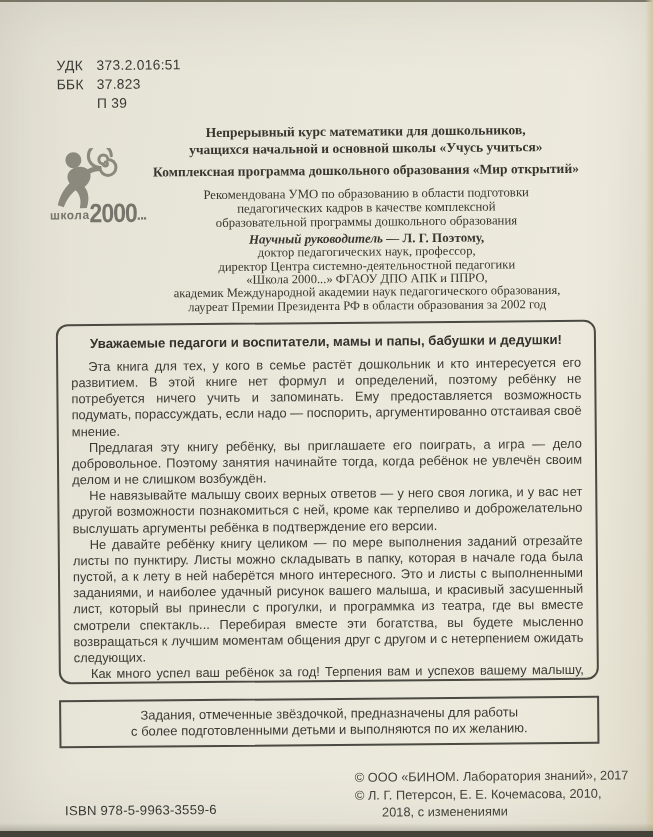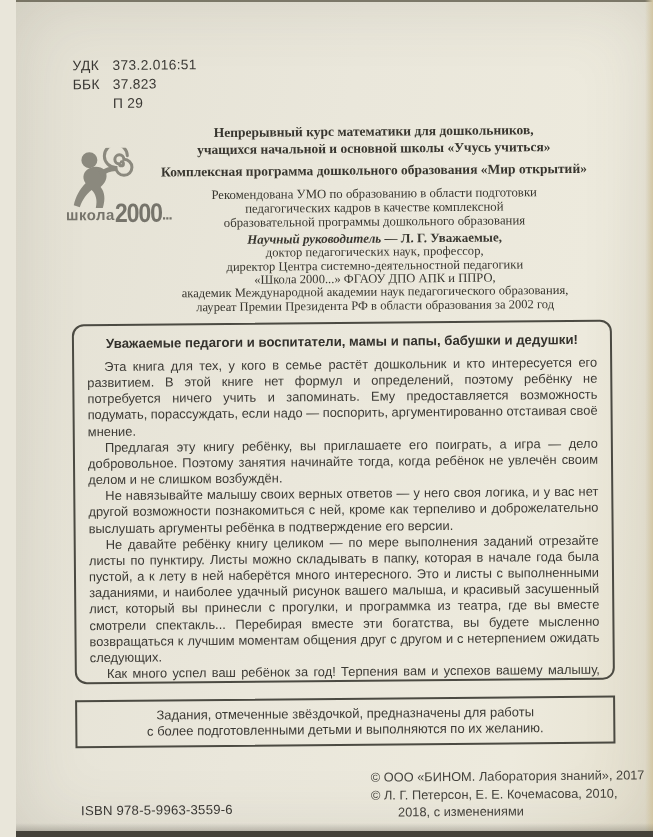--- a/index.html
+++ b/index.html
@@ -6,37 +6,36 @@
   body{
     width:653px;height:837px;overflow:hidden;position:relative;
     background:#e9e6da;
     font-family:"Liberation Sans",sans-serif;
     color:#3a3834;
   }
   .page{
     position:absolute;inset:0;
     background:linear-gradient(100deg,#e4e1d4 0%,#eae7db 45%,#edeadd 80%,#e6e1cf 100%);
     box-shadow:inset 0 0 70px rgba(95,90,72,0.16);
-    margin-left:16px;
   }
   .edge-top{position:absolute;top:0;left:0;right:0;height:2px;background:rgba(90,85,70,0.75);}
   .edge-bottom{position:absolute;bottom:0;left:0;right:0;height:6px;background:#45423a;}
   .edge-bottom-fade{position:absolute;bottom:6px;left:0;right:0;height:8px;background:linear-gradient(to bottom,rgba(70,66,56,0),rgba(70,66,56,0.25));}
   .edge-right{position:absolute;top:0;bottom:0;right:0;width:8px;background:linear-gradient(to right,rgba(205,190,150,0),#d2c6a4);}
   .scan{position:absolute;inset:0;transform:rotate(-0.5deg);transform-origin:50% 55%;}
 
   
   .bib{position:absolute;left:60px;top:54px;font-size:13.8px;line-height:19px;letter-spacing:0.3px;}
   .bib-row{display:flex;}
   .bib-label{width:40px;}
   
   .logo{position:absolute;left:52px;top:146px;width:100px;height:84px;color:#85837a;}
   .logo svg{display:block;}
   .logo-text{display:flex;align-items:flex-end;margin-top:-6px;color:#76746b;font-weight:bold;}
-  .logo-school{font-size:15px;letter-spacing:0.5px;line-height:14px;}
+  .logo-school{font-size:12px;letter-spacing:0.5px;line-height:14px;}
   .logo-2000{font-size:23px;line-height:18px;letter-spacing:-1px;transform:scaleY(1.15);}
   .logo-dots{font-size:15px;line-height:14px;letter-spacing:-1px;}
 
   
   .hdr{position:absolute;left:112px;right:28px;top:124px;text-align:center;font-family:"Liberation Serif",serif;color:#38362f;}
   .hdr-b{font-weight:bold;font-size:13.5px;line-height:16.5px;}
   .hdr-gap{height:6px;}
   .rec-list div{font-size:12.8px;line-height:14.2px;}
   .rec-wrap{margin-top:7px;}
   .sup{margin-top:3px;font-size:13px;line-height:14px;font-weight:bold;}
@@ -75,21 +74,21 @@
       <div class="bib-row">
         <span class="bib-label">УДК</span>
         <span>373.2.016:51</span>
       </div>
       <div class="bib-row">
         <span class="bib-label">ББК</span>
         <span>37.823</span>
       </div>
       <div class="bib-row">
         <span class="bib-label"></span>
-        <span>П 29</span>
+        <span>П 39</span>
       </div>
     </div>
 
     <div class="logo">
       <svg width="86" height="62" viewBox="0 0 86 62">
         <path d="M56 16 m0 -2 a2 2 0 1 1 -2 2 a4.5 4.5 0 1 1 4.5 -4.5 a8 8 0 1 1 -8 8 a11.5 11.5 0 1 1 11.5 -11.5" fill="none" stroke="#8b897e" stroke-width="3" stroke-linecap="round"></path>
         <circle cx="24" cy="12" r="8" fill="#8b897e"></circle>
         <path d="M24 20 C 18 23 16 29 20 35 C 14 41 10 48 8 57 L14 59 C 17 51 21 46 26 42 C 30 46 32 52 30 60 L37 60 C 40 51 39 44 35 39 C 41 34 43 27 39 22 C 35 18 29 18 24 20 Z" fill="#8b897e"></path>
         <path d="M33 24 C 39 20 45 18 50 18 L50 23 C 45 23 40 25 36 29 Z" fill="#8b897e"></path>
       </svg>
@@ -104,21 +103,21 @@
       <div class="hdr-b">Непрерывный курс математики для дошкольников,</div>
       <div class="hdr-b">учащихся начальной и основной школы «Учусь учиться»</div>
       <div class="hdr-gap"></div>
       <div class="hdr-b">Комплексная программа дошкольного образования «Мир открытий»</div>
       <div class="rec-wrap rec-list">
           <div>Рекомендована УМО по образованию в области подготовки</div>
           <div>педагогических кадров в качестве комплексной</div>
           <div>образовательной программы дошкольного образования</div>
         </div>
       <div class="sup">
-        <span class="sup-label">Научный руководитель</span><span> — Л. Г. Уважаемые,</span>
+        <span class="sup-label">Научный руководитель</span><span> — Л. Г. Поэтому,</span>
       </div>
       <div class="cred-list">
           <div>доктор педагогических наук, профессор,</div>
           <div>директор Центра системно-деятельностной педагогики</div>
           <div>«Школа 2000...» ФГАОУ ДПО АПК и ППРО,</div>
           <div>академик Международной академии наук педагогического образования,</div>
           <div>лауреат Премии Президента РФ в области образования за 2002 год</div>
         </div>
     </div>
 

